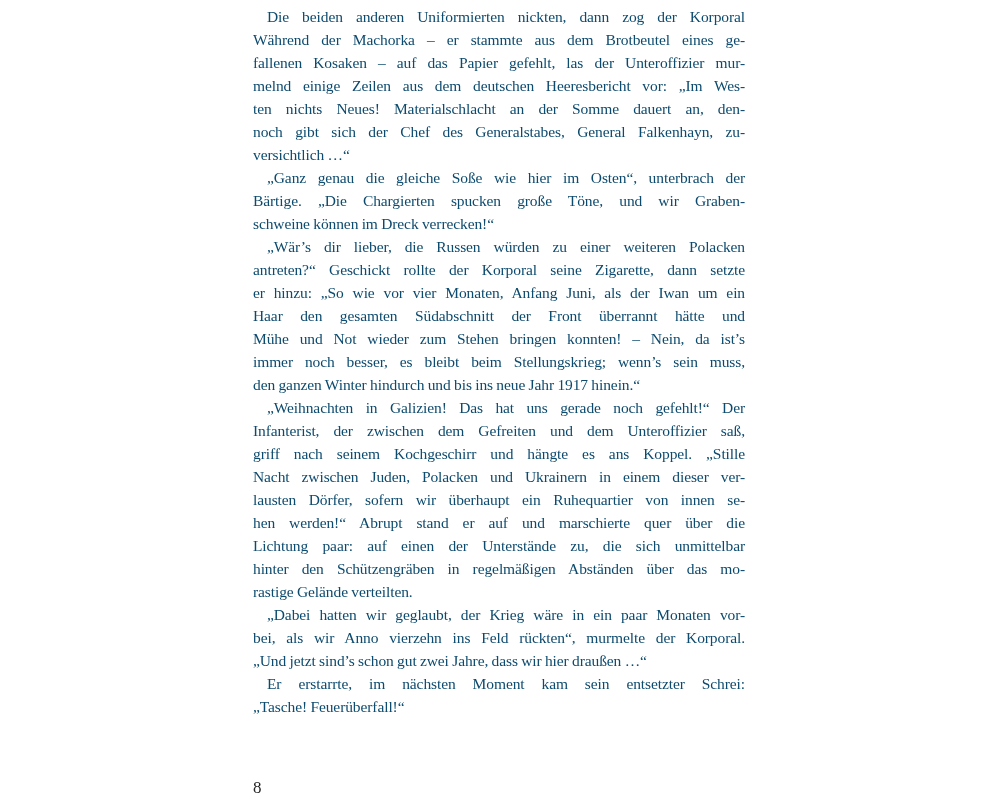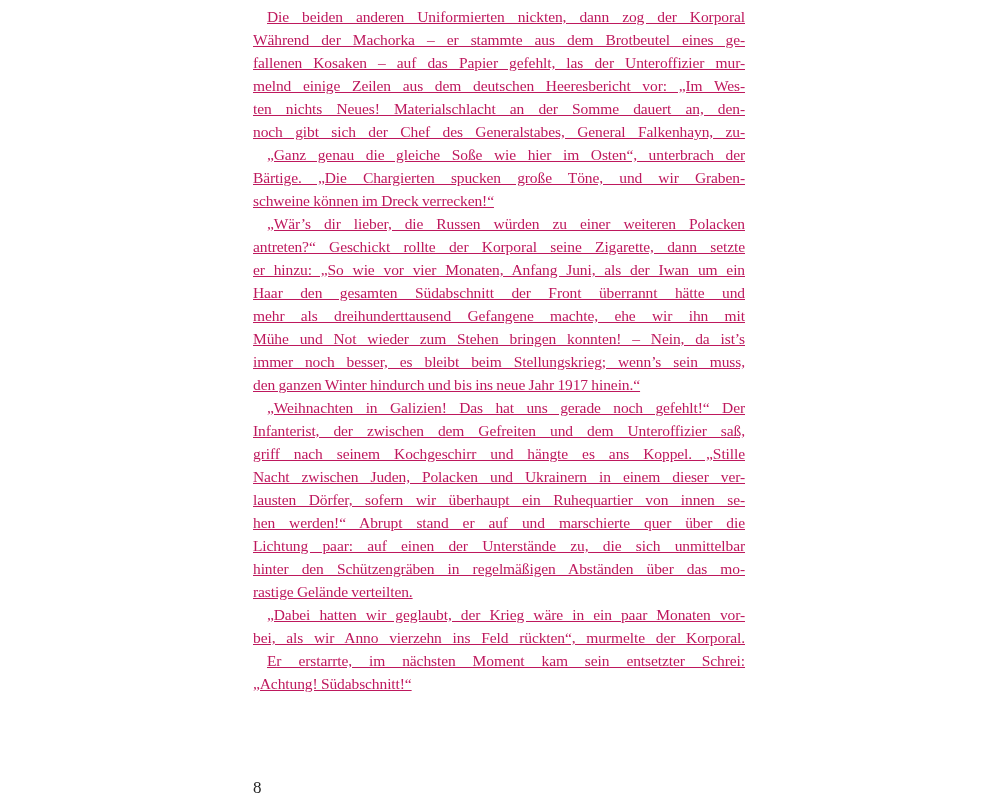--- a/index.html
+++ b/index.html
@@ -17,27 +17,26 @@
   .book-page {
     position: absolute;
     inset: 0;
     background: #ffffff;
   }
   .text-block {
     position: absolute;
     left: 253px;
     top: 5px;
     width: 492px;
-    color: #be185d;
+    color: #0c4a6e;
     font-size: 15.5px;
     line-height: 23px;
     letter-spacing: -0.1px;
     word-spacing: -0.4px;
     text-rendering: optimizeLegibility;
-    text-decoration: underline;
   }
   .para {
     margin: 0;
     padding: 0;
   }
   .line {
     height: 23px;
     overflow: hidden;
     text-align: justify;
     text-align-last: justify;
@@ -62,50 +61,51 @@
 
 <div class="book-page">
   <div class="text-block" id="text-block">
       <div class="para">
         <div class="line indent">Die beiden anderen Uniformierten nickten, dann zog der Korporal</div>
         <div class="line">Während der Machorka – er stammte aus dem Brotbeutel eines ge-</div>
         <div class="line">fallenen Kosaken – auf das Papier gefehlt, las der Unteroffizier mur-</div>
         <div class="line">melnd einige Zeilen aus dem deutschen Heeresbericht vor: „Im Wes-</div>
         <div class="line">ten nichts Neues! Materialschlacht an der Somme dauert an, den-</div>
         <div class="line">noch gibt sich der Chef des Generalstabes, General Falkenhayn, zu-</div>
+        <div class="line end">versichtlich …“</div>
       </div>
       <div class="para">
         <div class="line indent">„Ganz genau die gleiche Soße wie hier im Osten“, unterbrach der</div>
         <div class="line">Bärtige. „Die Chargierten spucken große Töne, und wir Graben-</div>
         <div class="line end">schweine können im Dreck verrecken!“</div>
       </div>
       <div class="para">
         <div class="line indent">„Wär’s dir lieber, die Russen würden zu einer weiteren Polacken</div>
         <div class="line">antreten?“ Geschickt rollte der Korporal seine Zigarette, dann setzte</div>
         <div class="line">er hinzu: „So wie vor vier Monaten, Anfang Juni, als der Iwan um ein</div>
         <div class="line">Haar den gesamten Südabschnitt der Front überrannt hätte und</div>
-        <div class="line">mehr als dreihunderttausend Gefangene machte, ehe wir ihn mit</div>
         <div class="line">Mühe und Not wieder zum Stehen bringen konnten! – Nein, da ist’s</div>
         <div class="line">immer noch besser, es bleibt beim Stellungskrieg; wenn’s sein muss,</div>
         <div class="line end">den ganzen Winter hindurch und bis ins neue Jahr 1917 hinein.“</div>
       </div>
       <div class="para">
         <div class="line indent">„Weihnachten in Galizien! Das hat uns gerade noch gefehlt!“ Der</div>
         <div class="line">Infanterist, der zwischen dem Gefreiten und dem Unteroffizier saß,</div>
         <div class="line">griff nach seinem Kochgeschirr und hängte es ans Koppel. „Stille</div>
         <div class="line">Nacht zwischen Juden, Polacken und Ukrainern in einem dieser ver-</div>
         <div class="line">lausten Dörfer, sofern wir überhaupt ein Ruhequartier von innen se-</div>
         <div class="line">hen werden!“ Abrupt stand er auf und marschierte quer über die</div>
         <div class="line">Lichtung paar: auf einen der Unterstände zu, die sich unmittelbar</div>
         <div class="line">hinter den Schützengräben in regelmäßigen Abständen über das mo-</div>
         <div class="line end">rastige Gelände verteilten.</div>
       </div>
       <div class="para">
         <div class="line indent">„Dabei hatten wir geglaubt, der Krieg wäre in ein paar Monaten vor-</div>
         <div class="line">bei, als wir Anno vierzehn ins Feld rückten“, murmelte der Korporal.</div>
+        <div class="line end">„Und jetzt sind’s schon gut zwei Jahre, dass wir hier draußen …“</div>
       </div>
       <div class="para">
         <div class="line indent">Er erstarrte, im nächsten Moment kam sein entsetzter Schrei:</div>
-        <div class="line end">„Achtung! Südabschnitt!“</div>
+        <div class="line end">„Tasche! Feuerüberfall!“</div>
       </div>
     </div>
   <div class="page-number">8</div>
 </div>
 
 </body></html>

